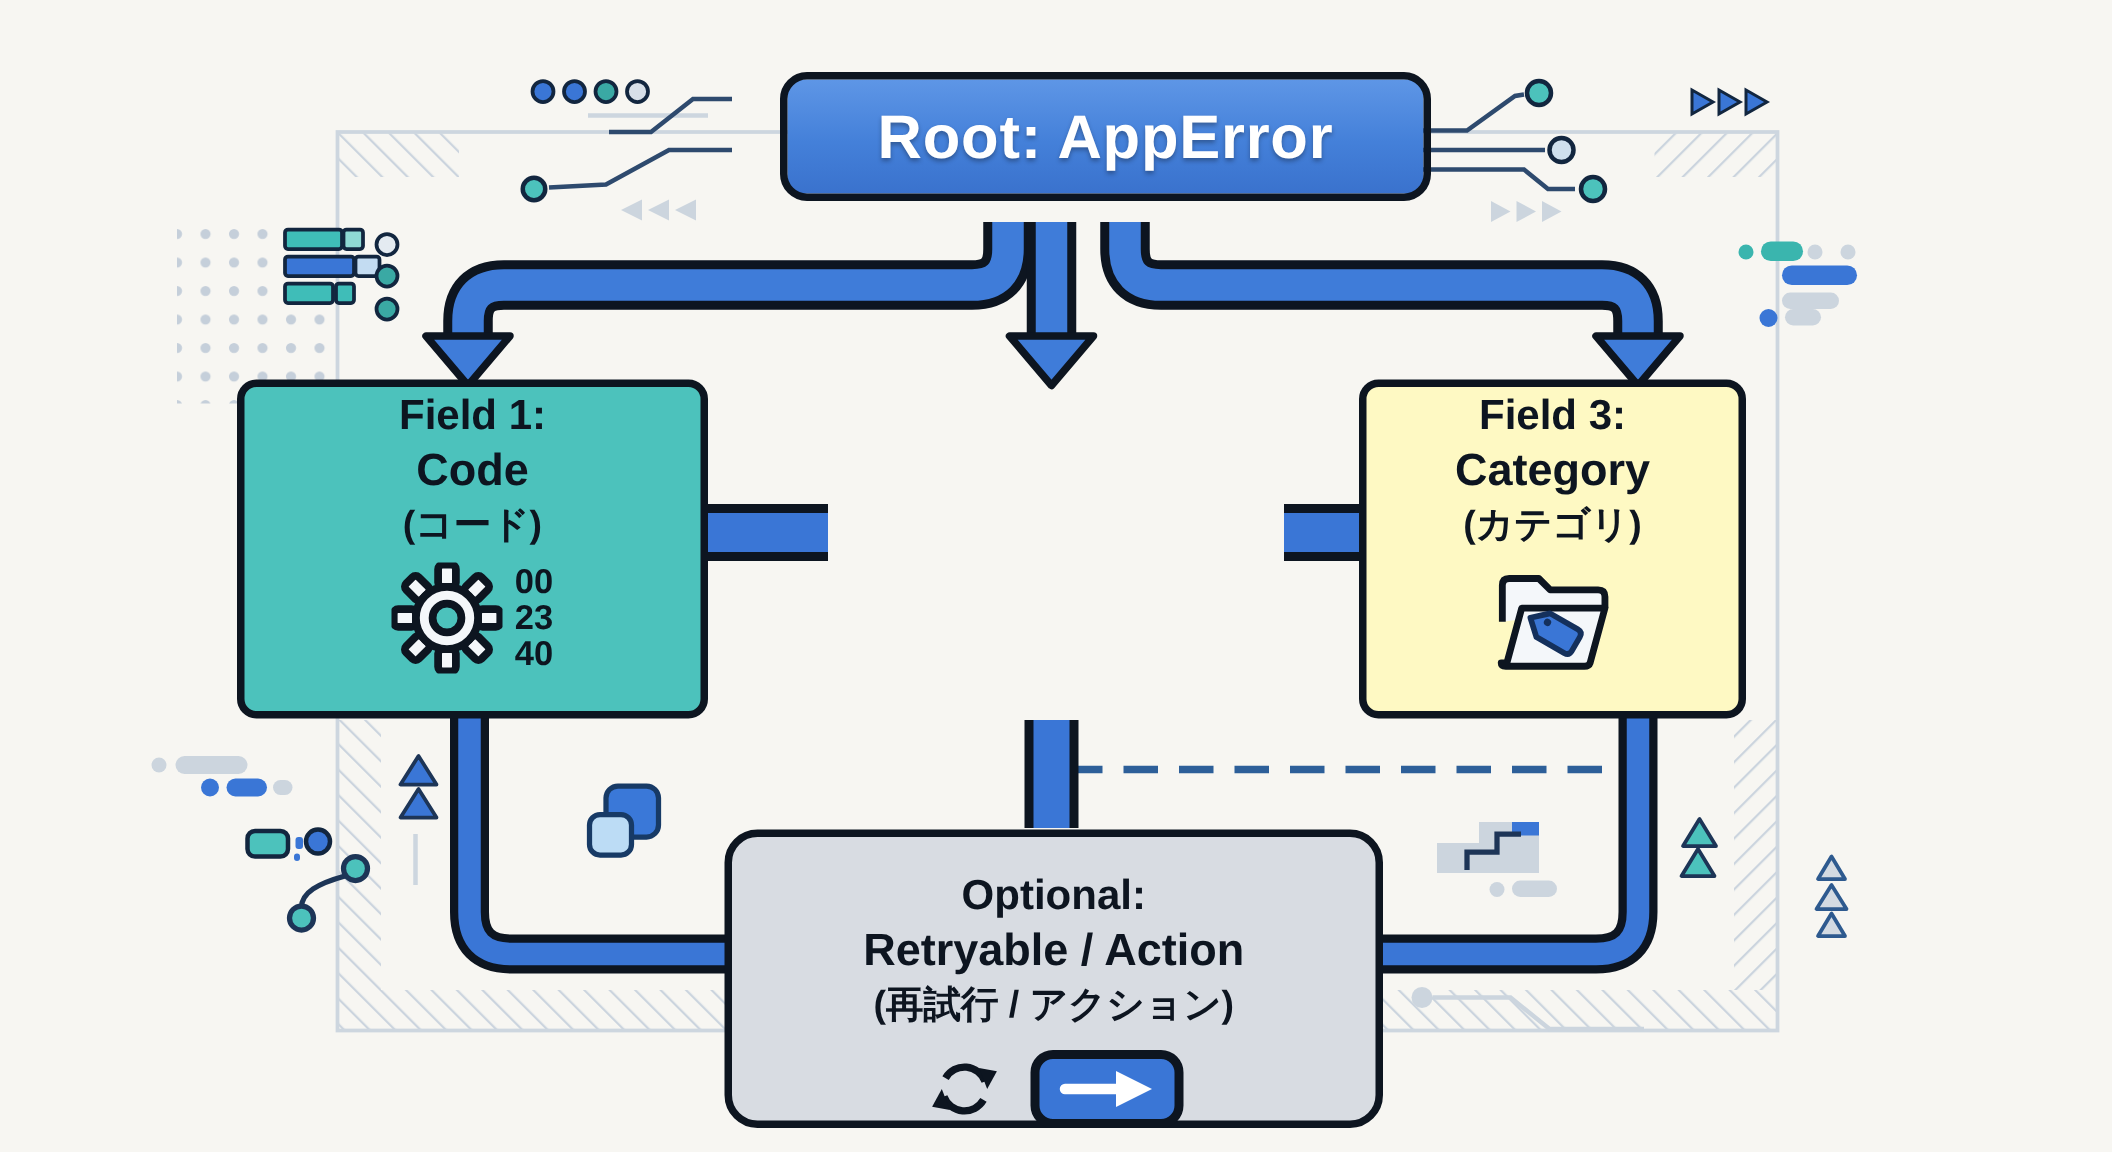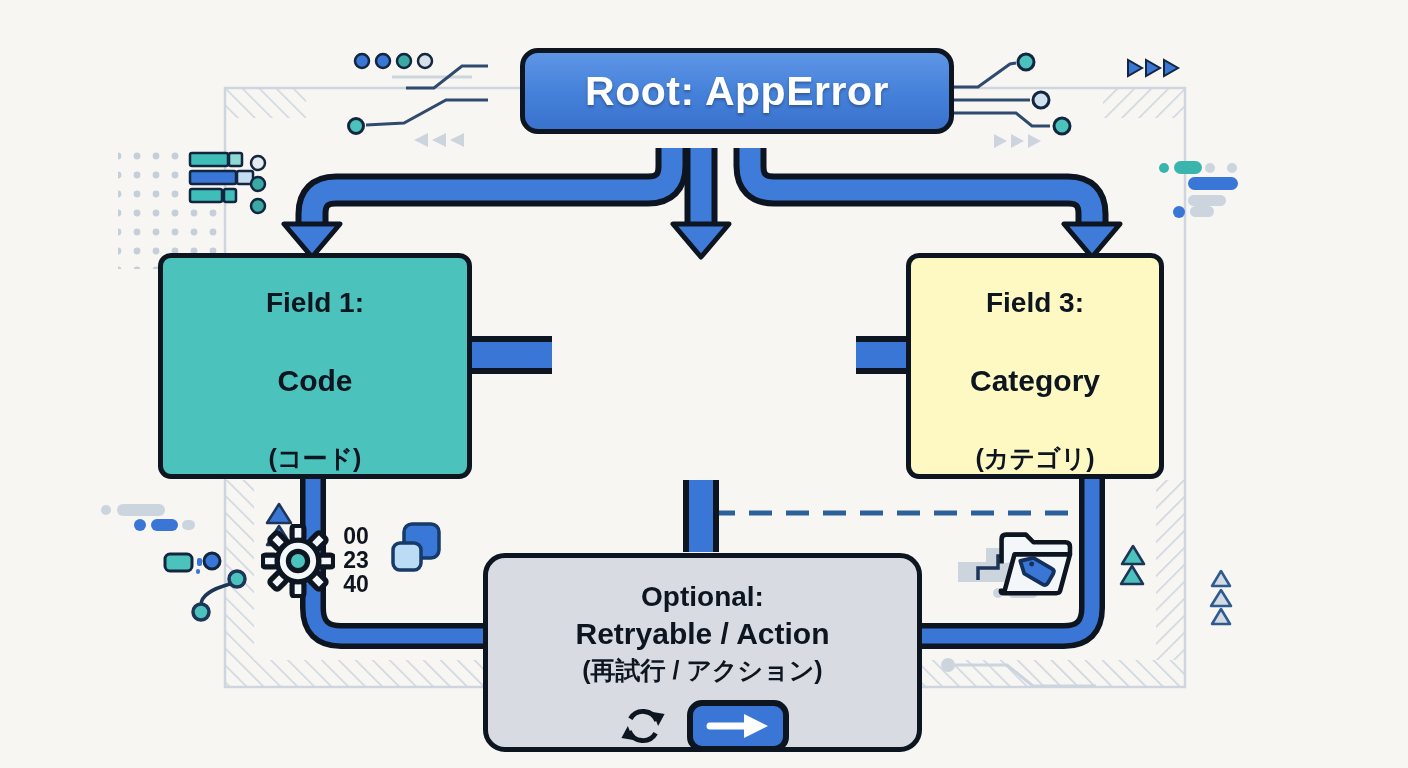--- a/index.html
+++ b/index.html
@@ -17,21 +17,21 @@
   .root{
     left:488px;top:48px;width:434px;height:86px;border-radius:18px;
     background:linear-gradient(180deg,#5e96e6 0%,#4480d9 55%,#3a72cd 100%);
     justify-content:center;
     margin-left:32px;
   }
   .root .lbl{
     color:#ffffff;font-size:41px;letter-spacing:.5px;
     text-shadow:0 2px 3px rgba(13,21,32,.35);
   }
-  .field{border-radius:13px;padding-top:26px;gap:41px;}
+  .field{border-radius:13px;}
   .f1{left:158px;top:253px;width:314px;height:226px;background:#4cc2bc;}
   .f2{left:542px;top:253px;width:325px;height:234px;background:#c6e1f8;}
   .f3{left:906px;top:253px;width:258px;height:226px;background:#fef9c3;}
   .opt{
     left:483px;top:538px;width:439px;height:199px;border-radius:22px;
     background:#d8dce2;padding-top:20px;margin-top:15px;
   }
   .tl{font-size:28px;line-height:37px;white-space:nowrap;}
   .tl.big{font-size:30px;}
   .tl.jp{font-size:25px;}

